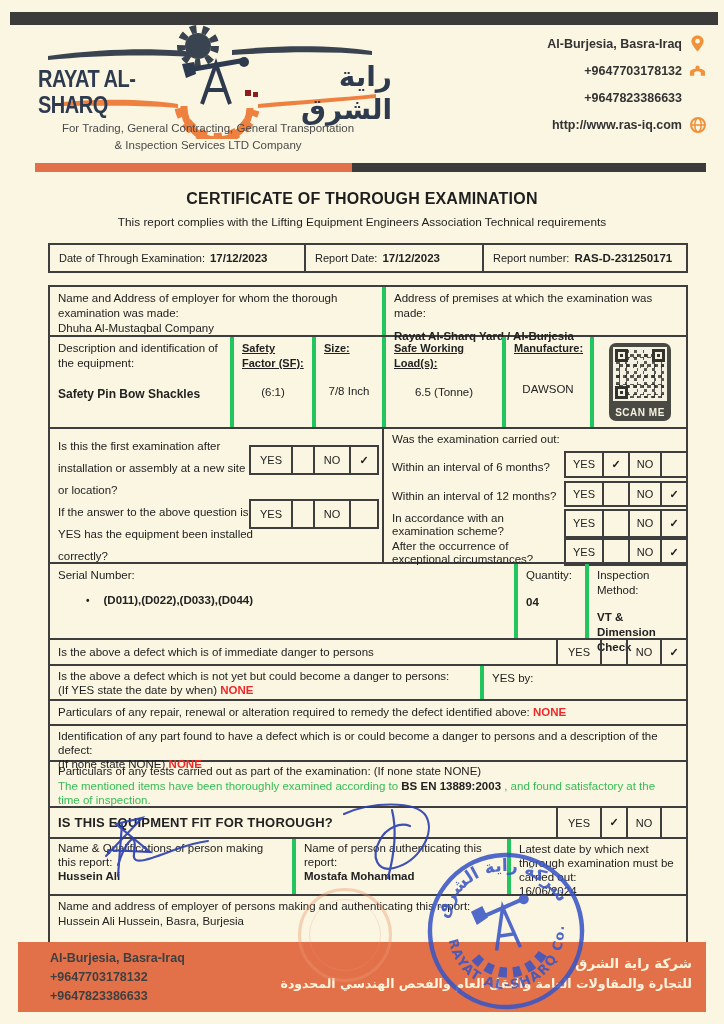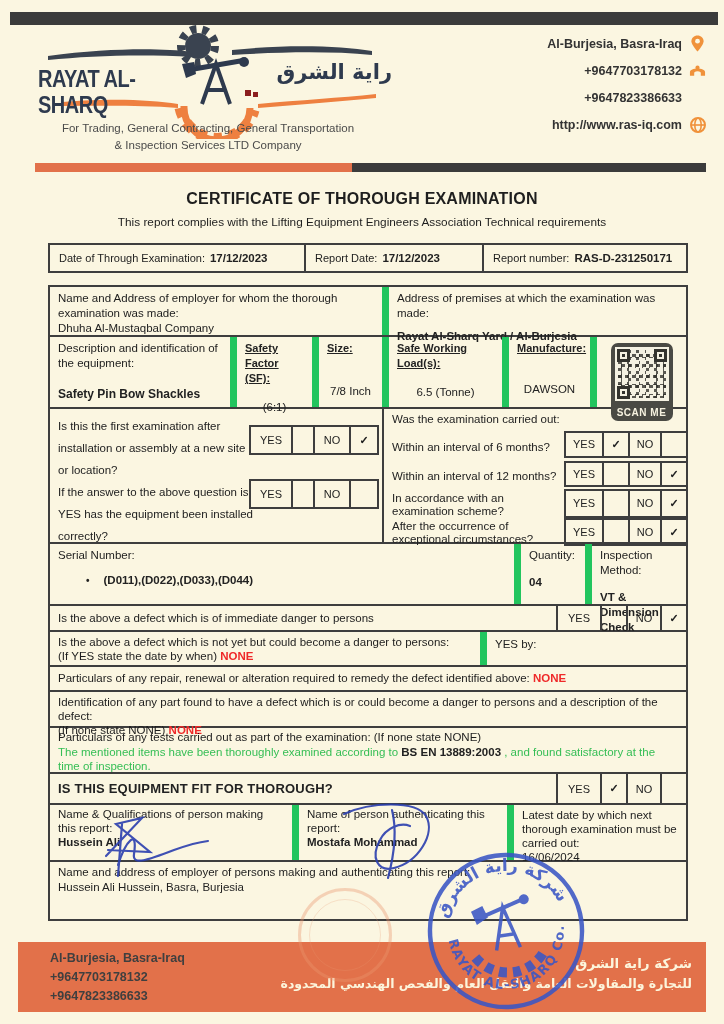--- a/index.html
+++ b/index.html
@@ -5,21 +5,21 @@
   * { margin:0; padding:0; box-sizing:border-box; }
   body { background:#e9e4d0; font-family:"Liberation Sans", sans-serif; }
   .page { position:relative; width:724px; height:1024px; background:#FBF6E1; overflow:hidden; margin:0 auto; color:#222; }
 
   
   .topbar { position:absolute; left:10px; top:12px; width:708px; height:13px; background:#3B3B3B; }
 
   
   .logo-svg { position:absolute; left:20px; top:24px; }
   .brand-en { position:absolute; left:38px; top:66px; width:150px; font-size:20px; font-weight:bold; color:#2E3A4E; letter-spacing:-0.5px; transform:scaleY(1.15); transform-origin:top left; font-stretch:condensed; }
-  .brand-ar { position:absolute; left:242px; top:60px; width:150px; font-size:21px; font-weight:bold; color:#2E3A4E; font-family:"DejaVu Sans", sans-serif; direction:rtl; }
+  .brand-ar { position:absolute; left:242px; top:60px; width:150px; font-size:28px; font-weight:bold; color:#2E3A4E; font-family:"DejaVu Sans", sans-serif; direction:rtl; }
   .tagline { position:absolute; left:18px; top:120px; width:380px; text-align:center; font-size:11.5px; color:#4B4B4B; font-weight:500; line-height:17px; }
 
   .contacts { position:absolute; right:18px; top:30px; width:270px; }
   .contact-row { display:flex; justify-content:flex-end; align-items:center; height:27px; gap:7px; }
   .contact-text { font-size:12.5px; font-weight:600; color:#333; }
   .contact-icon { width:17px; height:17px; display:flex; align-items:center; justify-content:center; }
 
   .divider { position:absolute; left:35px; top:163px; width:671px; height:9px; display:flex; }
   .div-orange { width:317px; height:100%; background:#E2714A; }
   .div-dark  { flex:1; height:100%; background:#3B3B3B; }
@@ -31,32 +31,32 @@
   .meta-row { position:absolute; left:48px; top:243px; width:640px; height:30px; border:2px solid #3E3E3E; display:flex; background:transparent; }
   .meta-cell { display:flex; align-items:center; gap:5px; padding:0 9px; font-size:11px; border-left:2px solid #3E3E3E; }
   .meta-cell:first-child { border-left:none; }
   .meta-val { font-weight:bold; font-size:11.5px; }
   .mc1{ width:254px; } .mc2{ width:178px; } .mc3{ flex:1; }
 
   
   .main-table { position:absolute; left:48px; top:285px; width:640px; border:2px solid #3E3E3E; }
   .trow { display:flex; border-top:2px solid #3E3E3E; }
   .trow:first-child { border-top:none; }
-  .tcell { border-left:7px solid #22c55e; padding:4px 8px; font-size:11.5px; line-height:15px; }
+  .tcell { border-left:4px solid #22c55e; padding:4px 8px; font-size:11.5px; line-height:15px; }
   .tcell:first-child { border-left:none; }
   .lbl { color:#1d1d1d; }
   .bold { font-weight:bold; }
   .red { color:#EF2929; font-weight:bold; }
   .green { color:#35BE55; }
 
   .rowA { height:48px; }
   .rA1 { width:332px; } .rA2 { flex:1; }
   .rA2 .val { margin-top:8px; }
 
-  .rowB { height:72px; }
+  .rowB { height:92px; }
   .rB1 { width:180px; } .rB2 { width:82px; } .rB3 { width:70px; } .rB4 { width:120px; } .rB5 { width:88px; } .rB6 { flex:1; padding:4px; }
   .colhead { font-weight:bold; text-decoration:underline; font-size:11px; }
   .cellval { display:block; text-align:center; margin-top:14px; font-size:11.5px; }
   .rB1 .cellval { text-align:left; margin-top:16px; font-weight:600; font-size:12px; }
 
   .rowC { height:135px; }
   .rC-left { width:332px; position:relative; padding:0; }
   .rC-right { flex:1; border-left:2px solid #3E3E3E; padding:2px 0 0 0; }
   .lq { position:absolute; left:8px; font-size:11.5px; line-height:22px; width:200px; }
   .lq1 { top:6px; } .lq2 { top:72px; }
@@ -70,21 +70,21 @@
   .rq-head { font-size:11.5px; padding:3px 8px 1px 8px; height:21px; }
   .rq { display:flex; align-items:stretch; }
   .rq-text { flex:1; padding:2px 4px 0 8px; font-size:11.5px; line-height:13px; display:flex; align-items:center; }
   .rtab { width:122px; display:flex; border:2px solid #3E3E3E; border-right:none; }
   .rtab span { display:flex; align-items:center; justify-content:center; border-left:2px solid #3E3E3E; font-size:11px; }
   .rtab span:first-child { border-left:none; }
   .rtab .c-yes{width:36px;} .rtab .c-m1{width:26px;} .rtab .c-no{width:32px;} .rtab .c-m2{flex:1;}
   .rq1 .rtab{height:27px;} .rq2 .rtab{height:26px;} .rq3 .rtab{height:29px;} .rq4 .rtab{height:28px;}
   .rq1{height:30px; margin-top:1px;} .rq2{height:28px;} .rq3{height:29px;gap:32px;} .rq4{height:28px;}
 
-  .rowD { height:62px; }
+  .rowD { height:76px; }
   .rD1 { width:464px; } .rD2 { width:71px; } .rD3 { flex:1; }
   .serial-val { display:block; margin:10px 0 0 28px; font-weight:bold; font-size:11.5px; }
   .serial-val .bullet { margin-right:14px; font-size:10px; }
   .rD2 .val, .rD3 .val { display:block; margin-top:12px; font-weight:bold; }
 
   .rowE { height:26px; }
   .rE-text { width:506px; display:flex; align-items:center; }
   .ynline { display:flex; flex:1; }
   .ynline span { display:flex; align-items:center; justify-content:center; border-left:2px solid #3E3E3E; font-size:11px; }
   .ynline .c-yes{width:44px;} .ynline .c-m1{width:26px;} .ynline .c-no{width:34px;} .ynline .c-m2{flex:1;}

